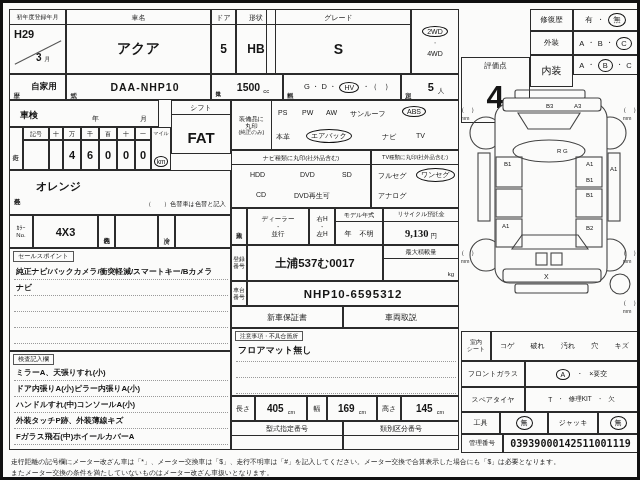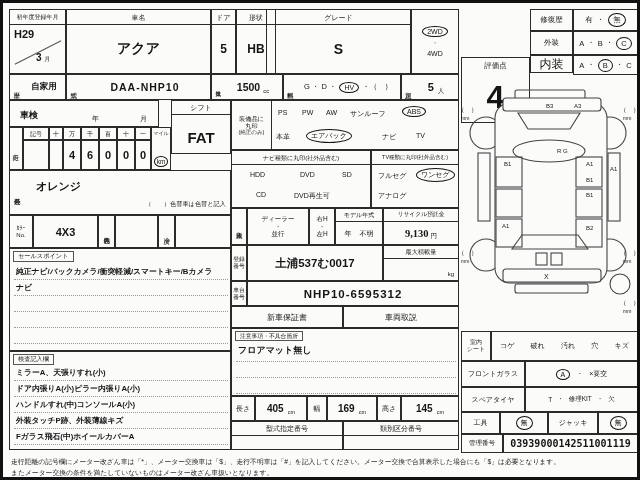--- a/index.html
+++ b/index.html
@@ -287,21 +287,21 @@
       <span class="circ">無</span>
   </div>
   <div class="abs bd val" style="left:527px;top:28px;width:43px;height:24px;font-size:7.5px;">外装</div>
   <div class="abs bd val" style="left:570px;top:28px;width:65px;height:24px;gap:3px;font-size:7.5px;">
     <span>A</span>
       <span>・</span>
       <span>B</span>
       <span>・</span>
       <span class="circ">C</span>
   </div>
-  <div class="abs bd val" style="left:527px;top:52px;width:43px;height:18px;font-size:12px;">内装</div>
+  <div class="abs bd val" style="left:527px;top:52px;width:43px;height:32px;font-size:10px;">内装</div>
   <div class="abs bd val" style="left:570px;top:52px;width:65px;height:20px;gap:3px;font-size:7.5px;">
     <span>A</span>
       <span>・</span>
       <span class="circ">B</span>
       <span>・</span>
       <span>C</span>
   </div>
 
   <svg class="abs" style="left:457px;top:84px;" width="178" height="230" viewBox="0 0 178 230">
     <g fill="none" stroke="#444" stroke-width="1.1">

